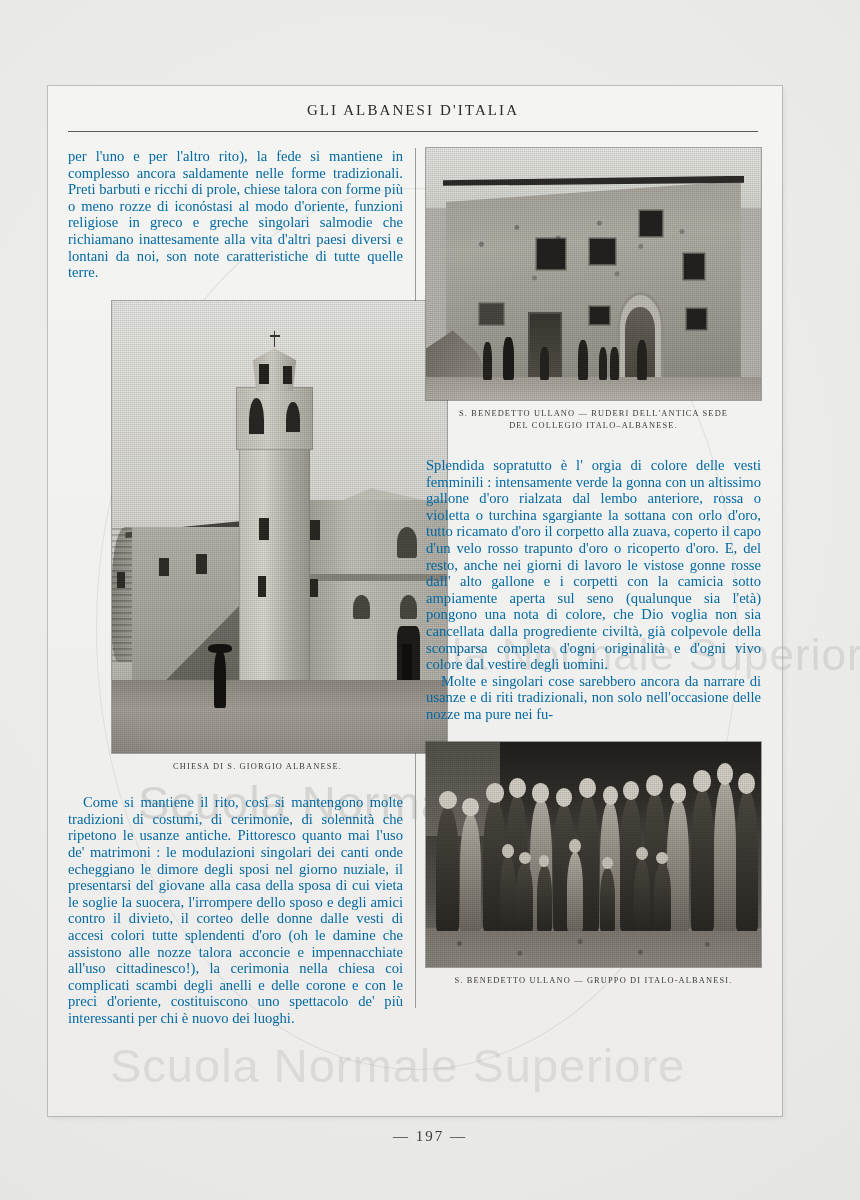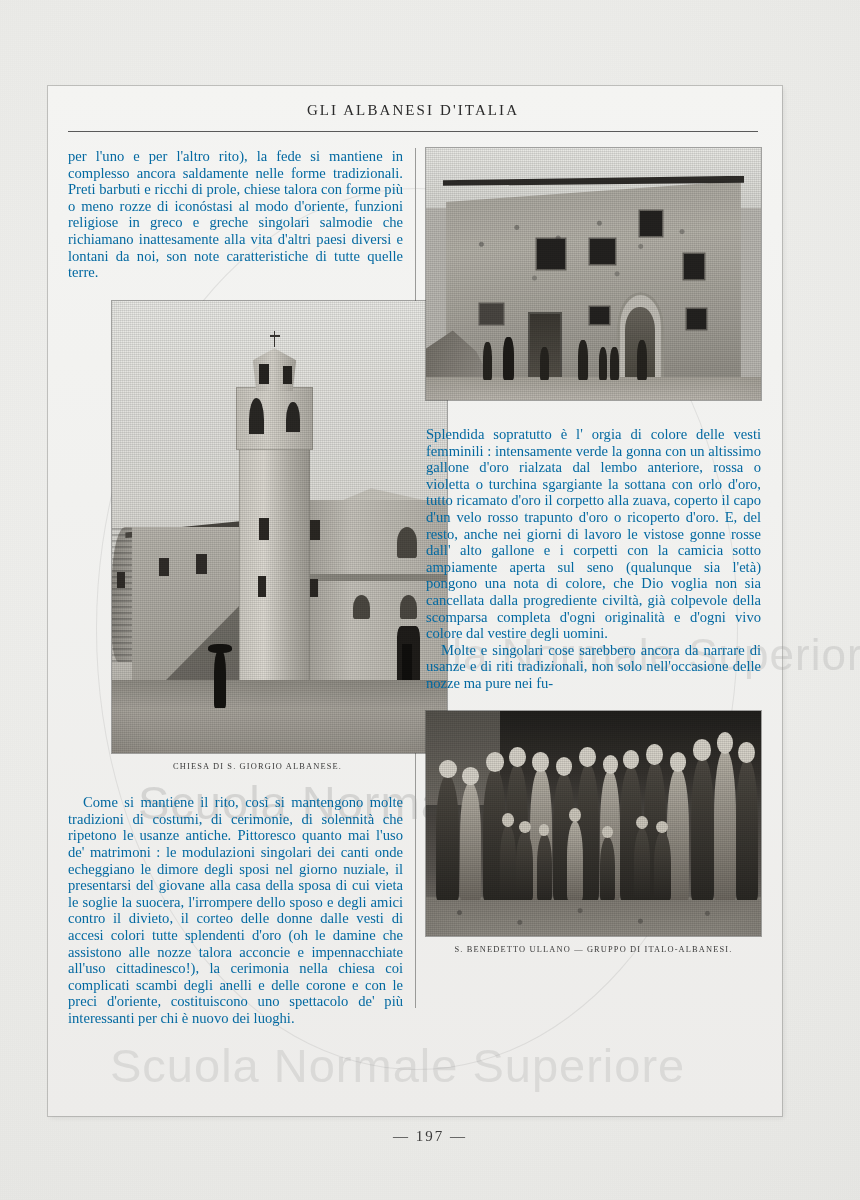--- a/index.html
+++ b/index.html
@@ -411,20 +411,24 @@
           <div class="fig f1"></div>
           <div class="fig f2"></div>
           <div class="fig f3"></div>
           <div class="fig f4"></div>
           <div class="fig f5"></div>
           <div class="fig f6"></div>
           <div class="fig f7"></div>
           <div class="halftone"></div>
           <div class="vign"></div>
         </div>
+        <figcaption>
+          <span>S. BENEDETTO ULLANO — RUDERI DELL'ANTICA SEDE</span><br>
+          <span>DEL COLLEGIO ITALO–ALBANESE.</span>
+        </figcaption>
       </figure>
 
       <p class="body" style="margin-top:26px;">Splendida sopratutto è l' orgia di colore delle vesti femminili : intensamente verde la gonna con un altissimo gallone d'oro rialzata dal lembo anteriore, rossa o violetta o turchina sgargiante la sottana con orlo d'oro, tutto ricamato d'oro il corpetto alla zuava, coperto il capo d'un velo rosso trapunto d'oro o ricoperto d'oro. E, del resto, anche nei giorni di lavoro le vistose gonne rosse dall' alto gallone e i corpetti con la camicia sotto ampiamente aperta sul seno (qualunque sia l'età) pongono una nota di colore, che Dio voglia non sia cancellata dalla progrediente civiltà, già colpevole della scomparsa completa d'ogni originalità e d'ogni vivo colore dal vestire degli uomini.</p>
       <p class="body indent">Molte e singolari cose sarebbero ancora da narrare di usanze e di riti tradizionali, non solo nell'occasione delle nozze ma pure nei fu-</p>
 
       <figure style="margin-top:19px;">
         <div class="plate" id="p3">
           <div class="backdrop"></div>
           <div class="wallL"></div>
           <div class="ground"></div>

